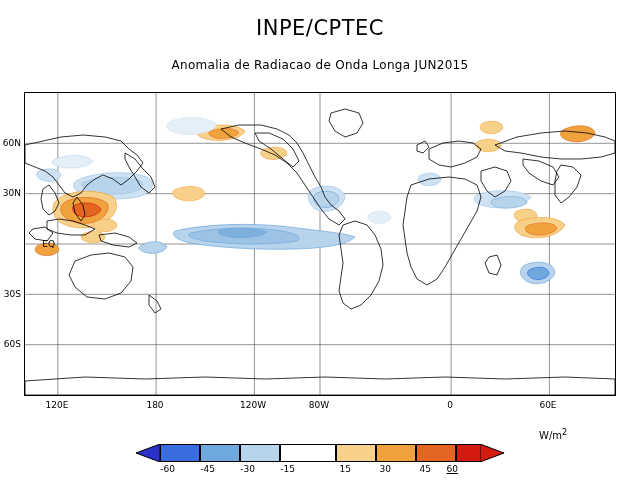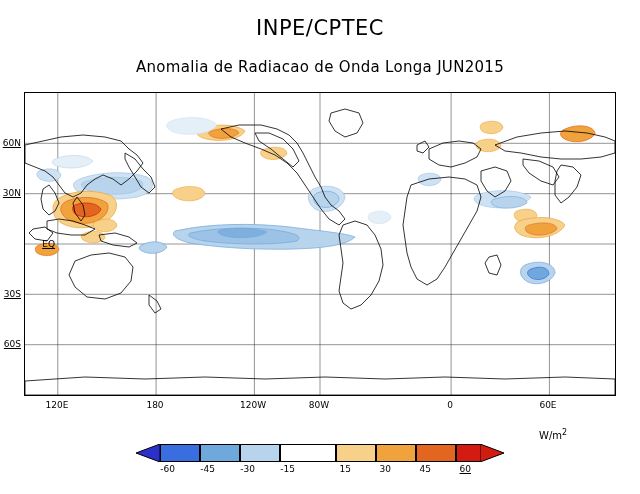--- a/index.html
+++ b/index.html
@@ -5,33 +5,33 @@
   html,body{margin:0;padding:0;}
   body{width:640px;height:494px;background:#ffffff;font-family:"DejaVu Sans",sans-serif;overflow:hidden;}
   #root{position:relative;width:584px;height:494px;}
 
   .title{
     position:absolute;left:0;top:16px;width:640px;text-align:center;
     font-size:21px;color:#000;letter-spacing:0.5px;
   }
   .subtitle{
     position:absolute;left:0;top:58px;width:640px;text-align:center;
-    font-size:15px;color:#000;letter-spacing:0.3px;
+    font-size:12px;color:#000;letter-spacing:0.3px;
   }
 
   
   .map-frame{
     position:absolute;left:24px;top:92px;width:592px;height:304px;
     border:1px solid #000;box-sizing:border-box;background:#fff;
   }
   .map-svg{position:absolute;left:0;top:0;}
 
   
   .ylab{
-    position:absolute;font-size:9px;color:#000;text-align:right;width:22px;text-decoration:underline;
+    position:absolute;font-size:9px;color:#000;text-align:right;width:22px;
   }
   .xlab{
     position:absolute;font-size:9px;color:#000;text-align:center;width:40px;
   }
 
   
   .cbar{
     position:absolute;left:136px;top:444px;width:368px;height:18px;
   }
   .cbar-seg{position:absolute;top:0;height:18px;box-sizing:border-box;border:1px solid #000;}
@@ -190,20 +190,20 @@
     <div class="cbar-seg" style="left:280px;width:40px;background:#e2661f;"></div>
     <div class="cbar-seg" style="left:320px;width:24px;background:#d31b11;border-right:none;"></div>
 
     <div class="cbar-tick" style="left:9px;">-60</div>
     <div class="cbar-tick" style="left:49px;">-45</div>
     <div class="cbar-tick" style="left:89px;">-30</div>
     <div class="cbar-tick" style="left:129px;">-15</div>
     <div class="cbar-tick" style="left:185px;">15</div>
     <div class="cbar-tick" style="left:225px;">30</div>
     <div class="cbar-tick" style="left:265px;">45</div>
-    <div class="cbar-tick" style="left:305px;text-decoration:underline;">60</div>
+    <div class="cbar-tick" style="left:292px;text-decoration:underline;">60</div>
   </div>
 
   <div class="cbar-unit">
     <span>W/m</span><sup>2</sup>
   </div>
 
 </div>
 
 </body></html>

